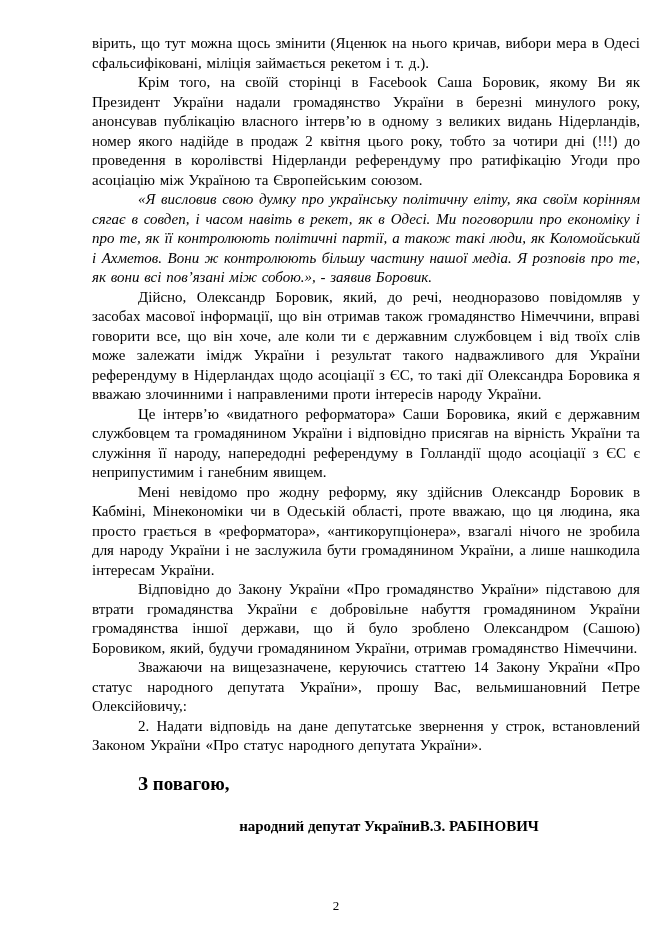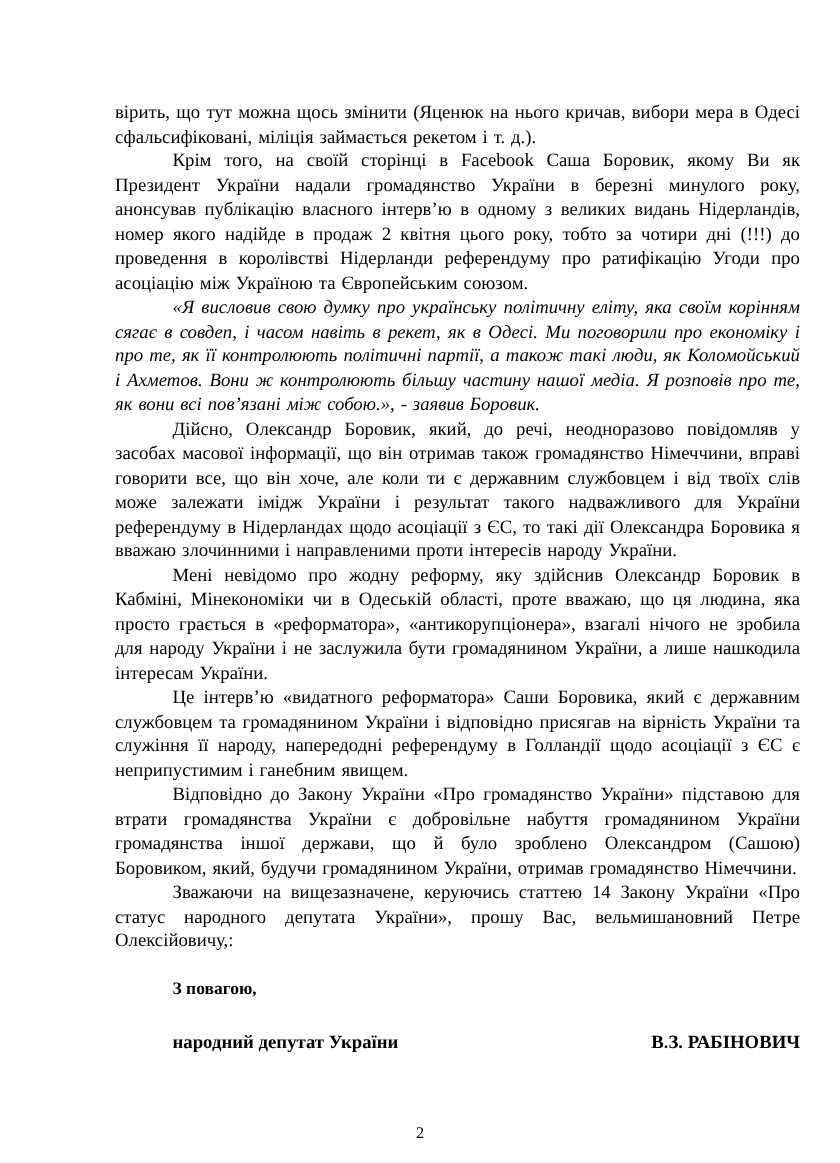--- a/index.html
+++ b/index.html
@@ -16,49 +16,48 @@
     font-family: "Liberation Serif", "DejaVu Serif", serif;
     color: #000000;
     overflow: hidden;
     box-sizing: border-box;
   }
   .content {
     position: absolute;
     left: 92px;
     right: 32px;
     top: 34px;
-    margin-top: 47px;
   }
   .para {
     margin: 0;
     font-size: 15px;
     line-height: 19.5px;
     text-align: justify;
     text-indent: 46px;
     word-spacing: 1px;
   }
   .para.noindent {
     text-indent: 0;
   }
   .para.italic {
     font-style: italic;
     font-family: Liberation Serif, serif;
   }
   .closing {
     margin: 18px 0 0 0;
-    font-size: 14px;
+    font-size: 19px;
     line-height: 20px;
     font-weight: bold;
     text-indent: 46px;
   }
   .sigrow {
     margin-top: 22px;
     padding-left: 46px;
     display: flex;
-    justify-content: space-between;
+    justify-content: center;
     align-items: baseline;
     font-size: 15px;
     font-weight: bold;
     line-height: 20px;
   }
   .pagenum {
     position: absolute;
     top: 898px;
     left: 0;
     right: 0;
@@ -69,24 +68,25 @@
 </style>
 </head>
 <body>
 
 <div class="page">
   <div class="content">
     <p class="para noindent">вірить, що тут можна щось змінити (Яценюк на нього кричав, вибори мера в Одесі сфальсифіковані, міліція займається рекетом і т. д.).</p>
     <p class="para">Крім того, на своїй сторінці в Facebook Саша Боровик, якому Ви як Президент України надали громадянство України в березні минулого року, анонсував публікацію власного інтерв’ю в одному з великих видань Нідерландів, номер якого надійде в продаж 2 квітня цього року, тобто за чотири дні (!!!) до проведення в королівстві Нідерланди референдуму про ратифікацію Угоди про асоціацію між Україною та Європейським союзом.</p>
     <p class="para italic">«Я висловив свою думку про українську політичну еліту, яка своїм корінням сягає в совдеп, і часом навіть в рекет, як в Одесі. Ми поговорили про економіку і про те, як її контролюють політичні партії, а також такі люди, як Коломойський і Ахметов. Вони ж контролюють більшу частину нашої медіа. Я розповів про те, як вони всі пов’язані між собою.», - заявив Боровик.</p>
     <p class="para">Дійсно, Олександр Боровик, який, до речі, неодноразово повідомляв у засобах масової інформації, що він отримав також громадянство Німеччини, вправі говорити все, що він хоче, але коли ти є державним службовцем і від твоїх слів може залежати імідж України і результат такого надважливого для України референдуму в Нідерландах щодо асоціації з ЄС, то такі дії Олександра Боровика я вважаю злочинними і направленими проти інтересів народу України.</p>
+    <p class="para">Це інтерв’ю «видатного реформатора» Саши Боровика, який є державним службовцем та громадянином України і відповідно присягав на вірність України та служіння її народу, напередодні референдуму в Голландії щодо асоціації з ЄС є неприпустимим і ганебним явищем.</p>
     <p class="para">Мені невідомо про жодну реформу, яку здійснив Олександр Боровик в Кабміні, Мінекономіки чи в Одеській області, проте вважаю, що ця людина, яка просто грається в «реформатора», «антикорупціонера», взагалі нічого не зробила для народу України і не заслужила бути громадянином України, а лише нашкодила інтересам України.</p>
-    <p class="para">Це інтерв’ю «видатного реформатора» Саши Боровика, який є державним службовцем та громадянином України і відповідно присягав на вірність України та служіння її народу, напередодні референдуму в Голландії щодо асоціації з ЄС є неприпустимим і ганебним явищем.</p>
     <p class="para">Відповідно до Закону України «Про громадянство України» підставою для втрати громадянства України є добровільне набуття громадянином України громадянства іншої держави, що й було зроблено Олександром (Сашою) Боровиком, який, будучи громадянином України, отримав громадянство Німеччини.</p>
     <p class="para">Зважаючи на вищезазначене, керуючись статтею 14 Закону України «Про статус народного депутата України», прошу Вас, вельмишановний Петре Олексійовичу,:</p>
+    <p class="para">2. Надати відповідь на дане депутатське звернення у строк, встановлений Законом України «Про статус народного депутата України».</p>
 
     <p class="closing">З повагою,</p>
 
     <div class="sigrow">
       <span>народний депутат України</span>
       <span>В.З. РАБІНОВИЧ</span>
     </div>
   </div>
 
   <div class="pagenum">2</div>

